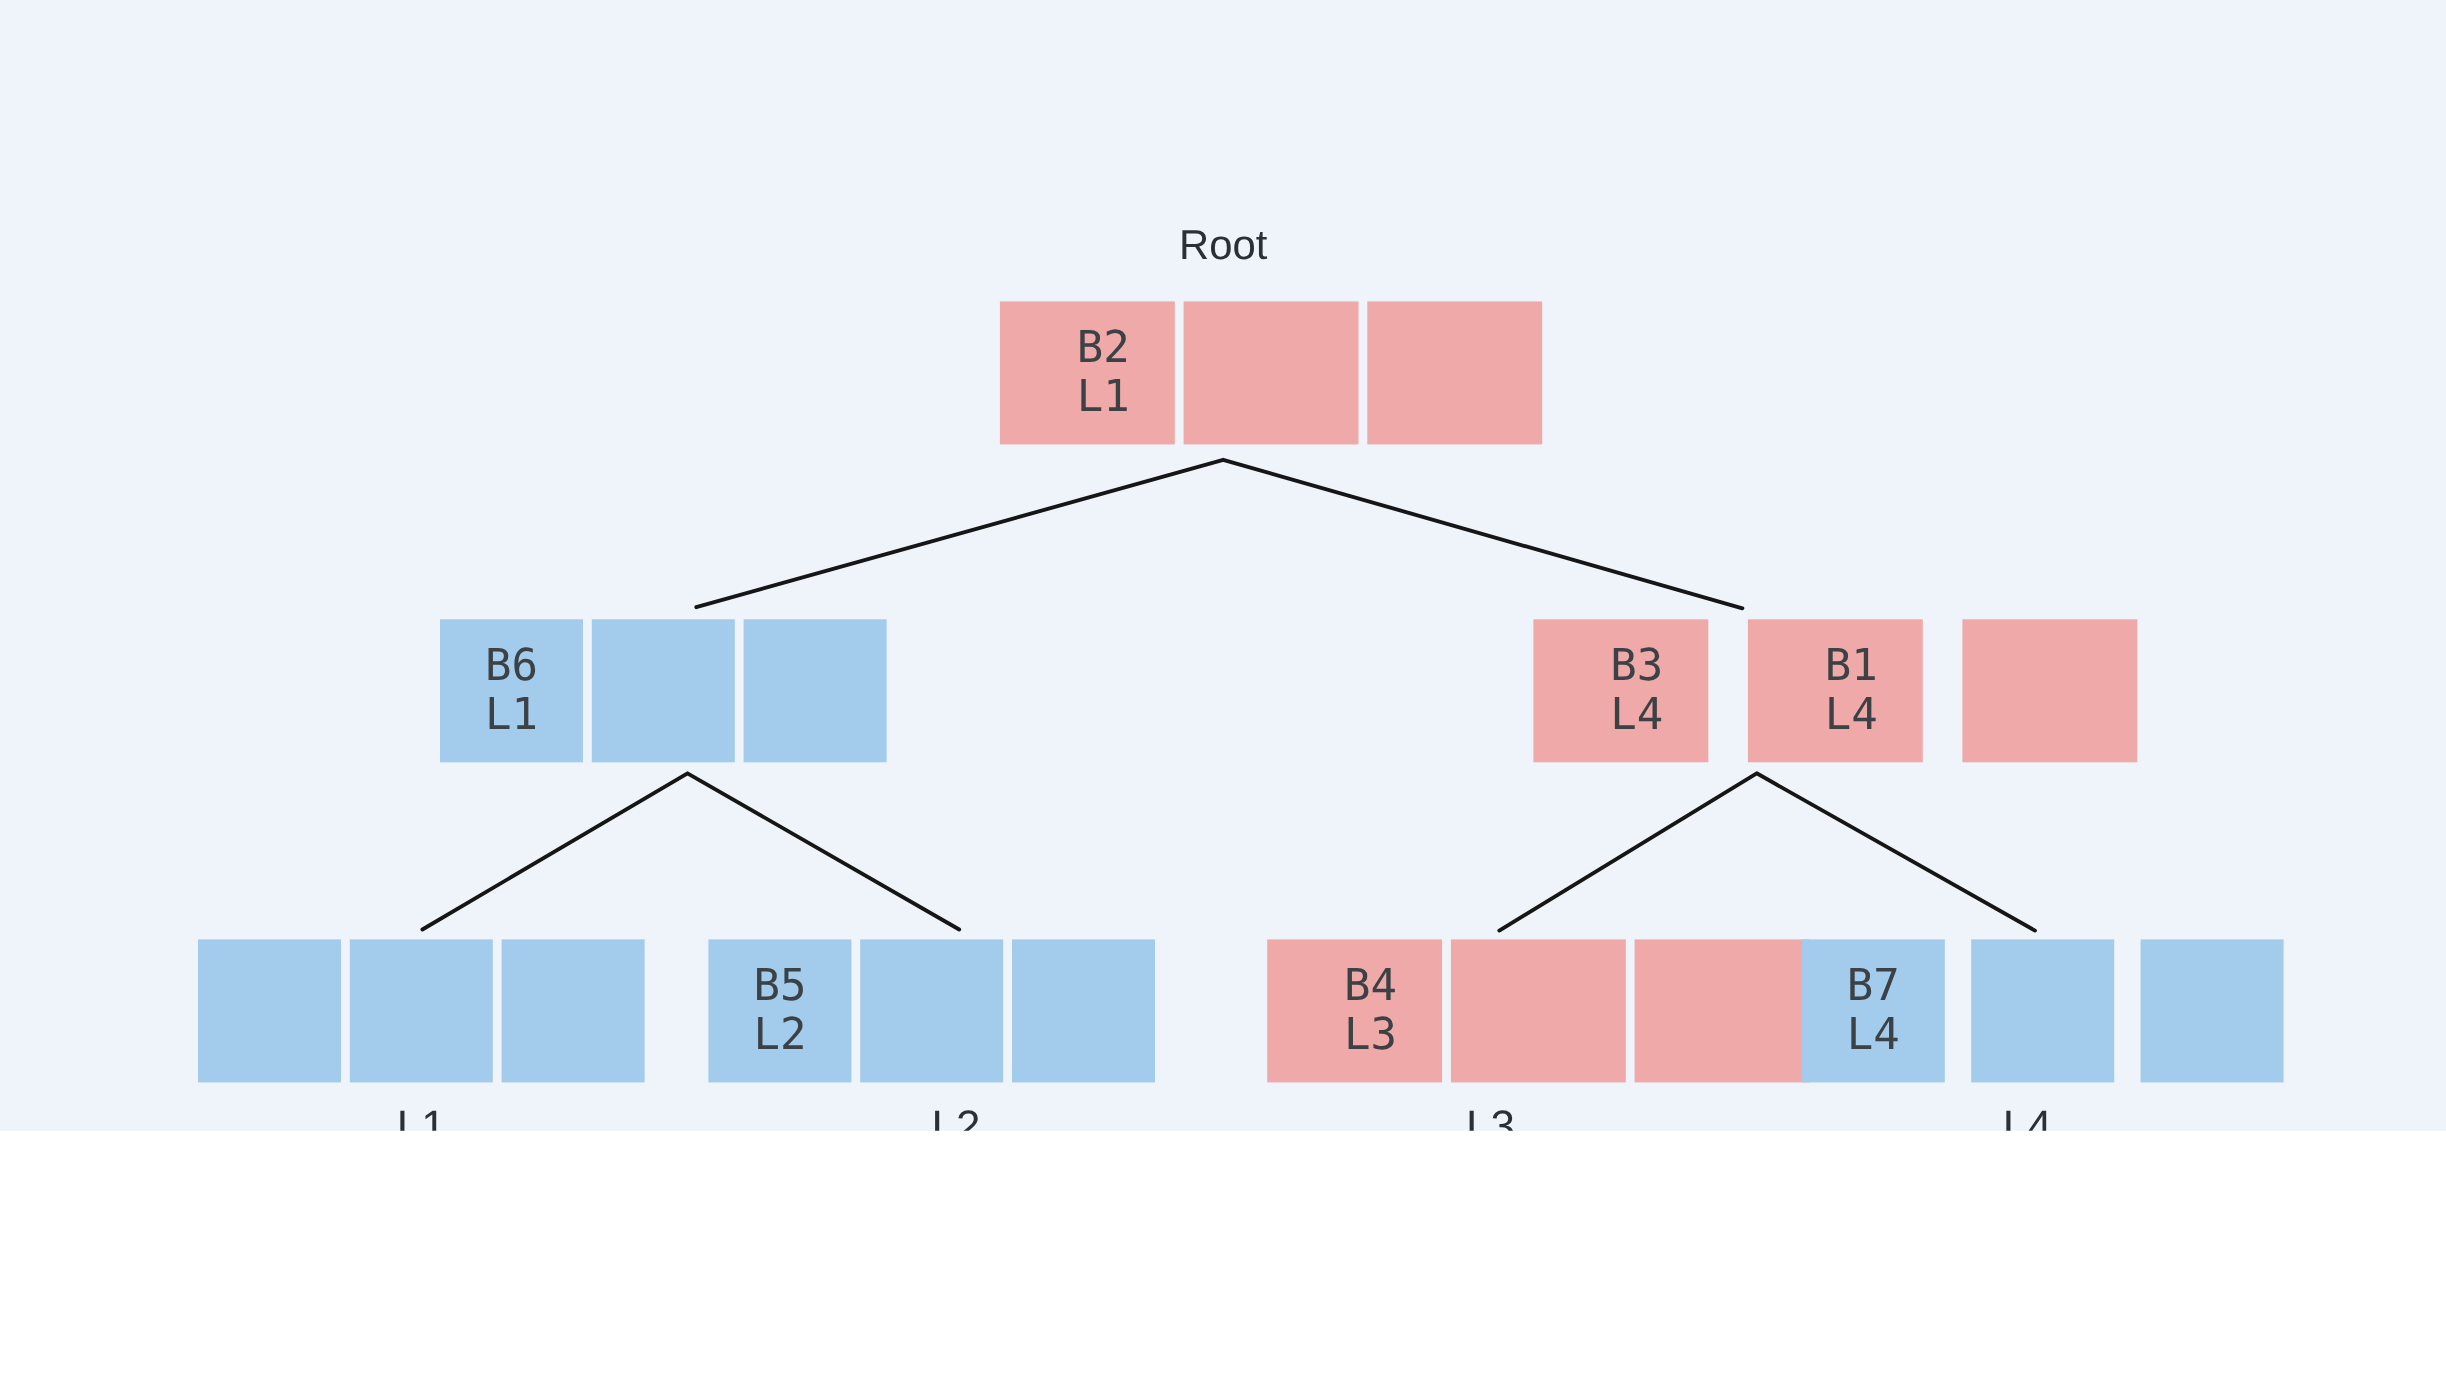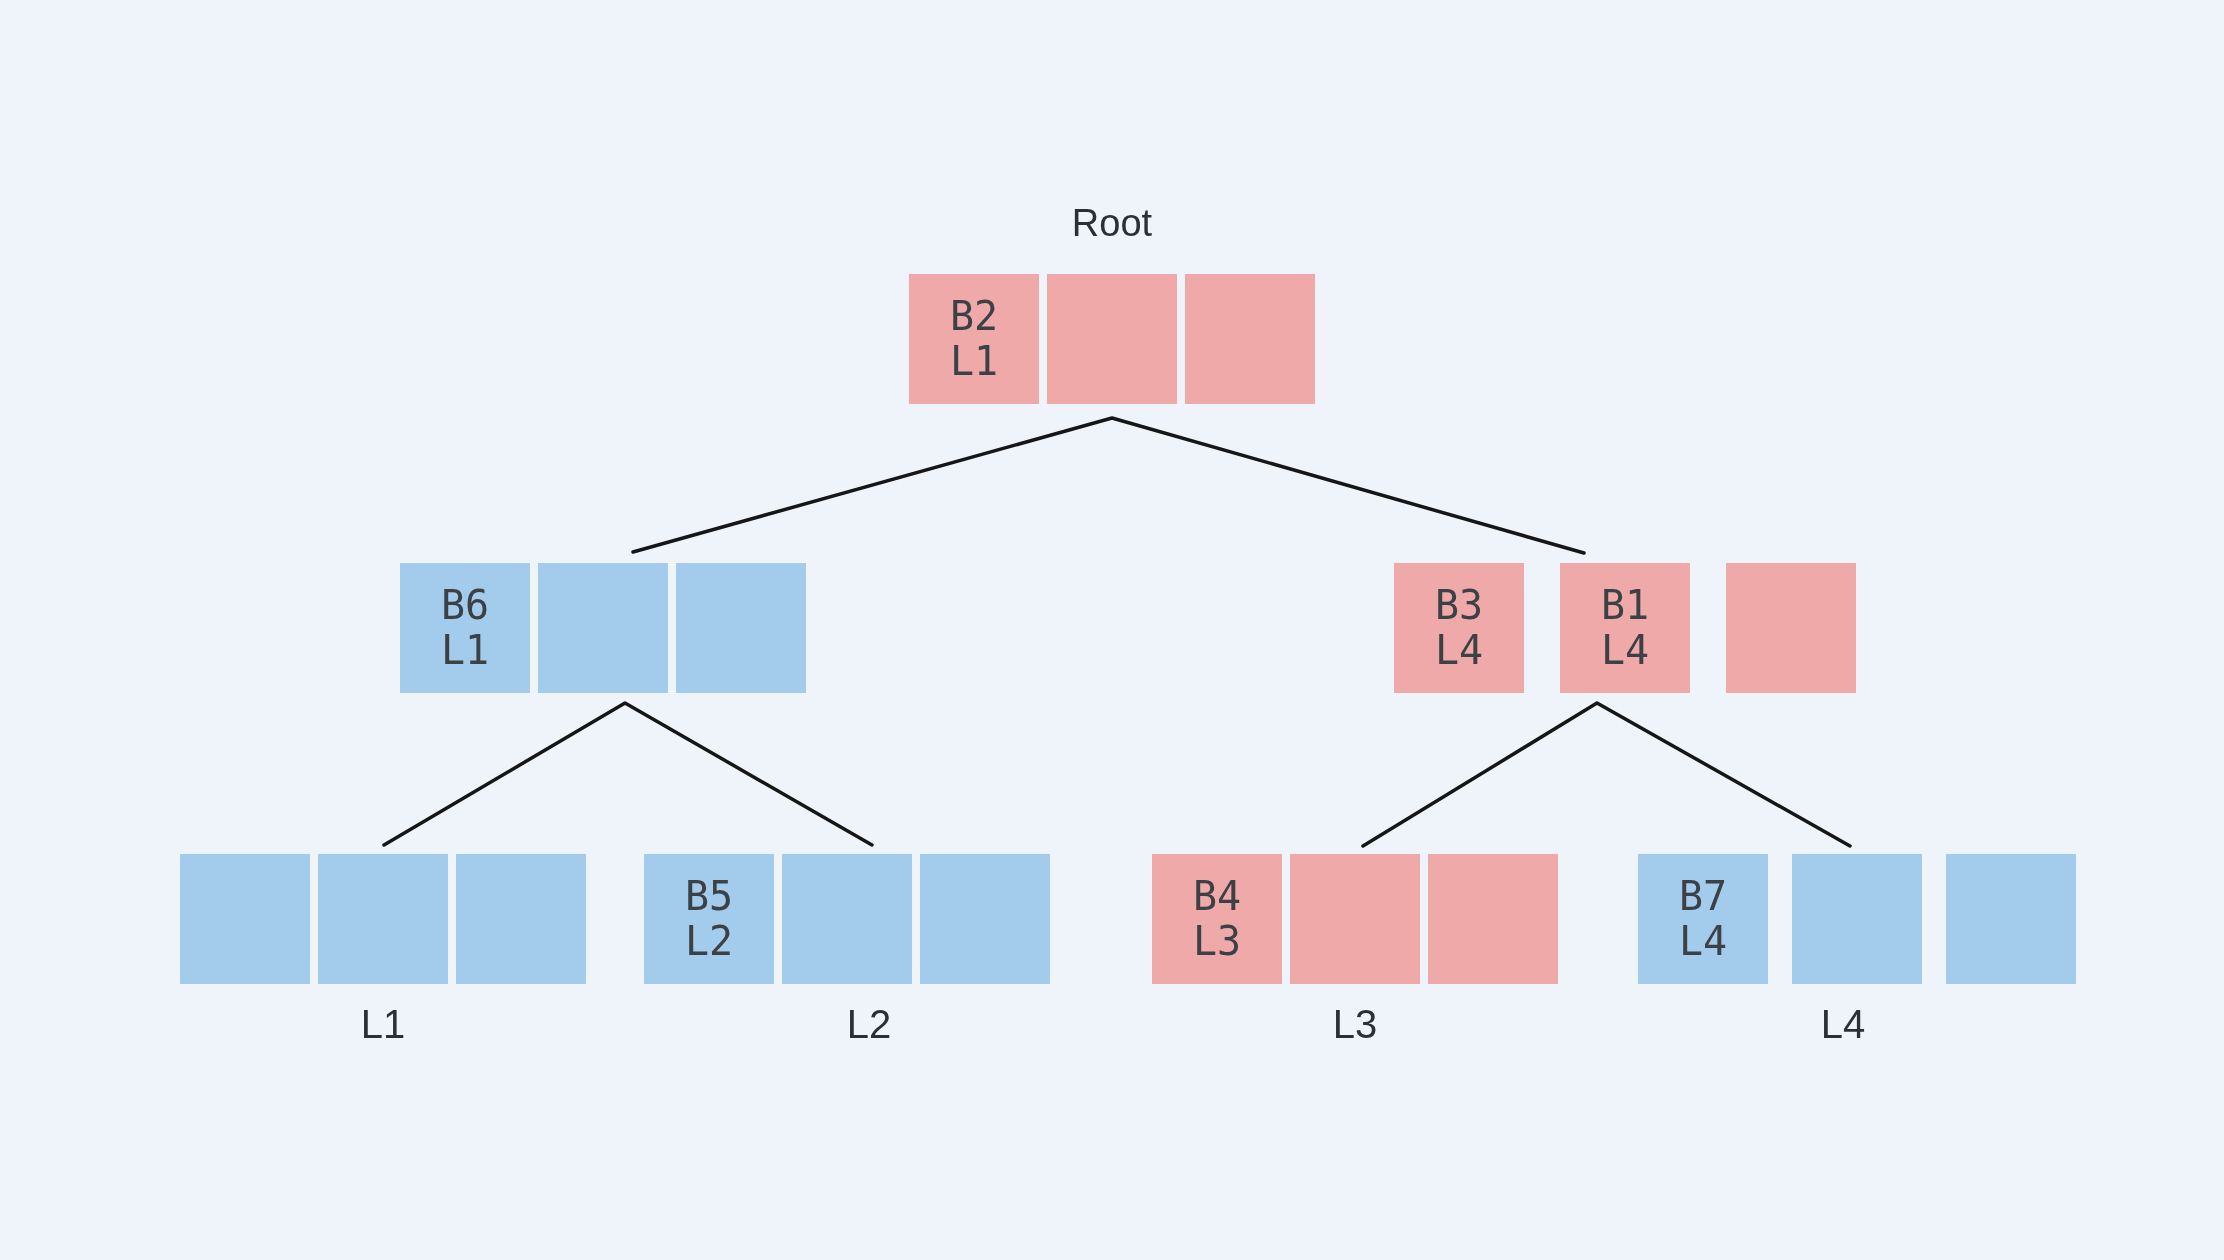--- a/index.html
+++ b/index.html
@@ -2,21 +2,21 @@
 <html style="--bg: #eef4fa; --pink: #f0a9a9; --blue: #a3cbec; --line: #161616; --cell-text: #3c4145; --label-text: #2b3036;"><head>
 <meta charset="utf-8">
 <style>
   html, body {
     margin: 0;
     padding: 0;
   }
   .canvas {
     position: relative;
     width: 2224px;
-    height: 1260px;
+    height: 1028px;
     background: var(--bg, #eef4fa);
     overflow: hidden;
     font-family: "Liberation Sans", sans-serif;
   }
   .connectors {
     position: absolute;
     left: 0;
     top: 0;
     width: 2224px;
     height: 1260px;
@@ -40,21 +40,21 @@
     display: flex;
     align-items: center;
     justify-content: center;
     text-align: center;
     font-family: "DejaVu Sans Mono", "Liberation Mono", monospace;
     font-size: 40px;
     line-height: 45px;
     white-space: pre-line;
     color: var(--cell-text, #3c4145);
   }
-  .node.pink .cell { background: var(--pink, #f0a9a9); }
+  .node.pink .cell { background: var(--pink, #f0a9a9); padding-left: 29px; }
   .node.blue .cell { background: var(--blue, #a3cbec); }
   .root-label {
     position: absolute;
     left: 1112px;
     top: 202px;
     transform: translateX(-50%);
     font-size: 38px;
     font-weight: 400;
     color: var(--label-text, #2b3036);
     white-space: nowrap;

